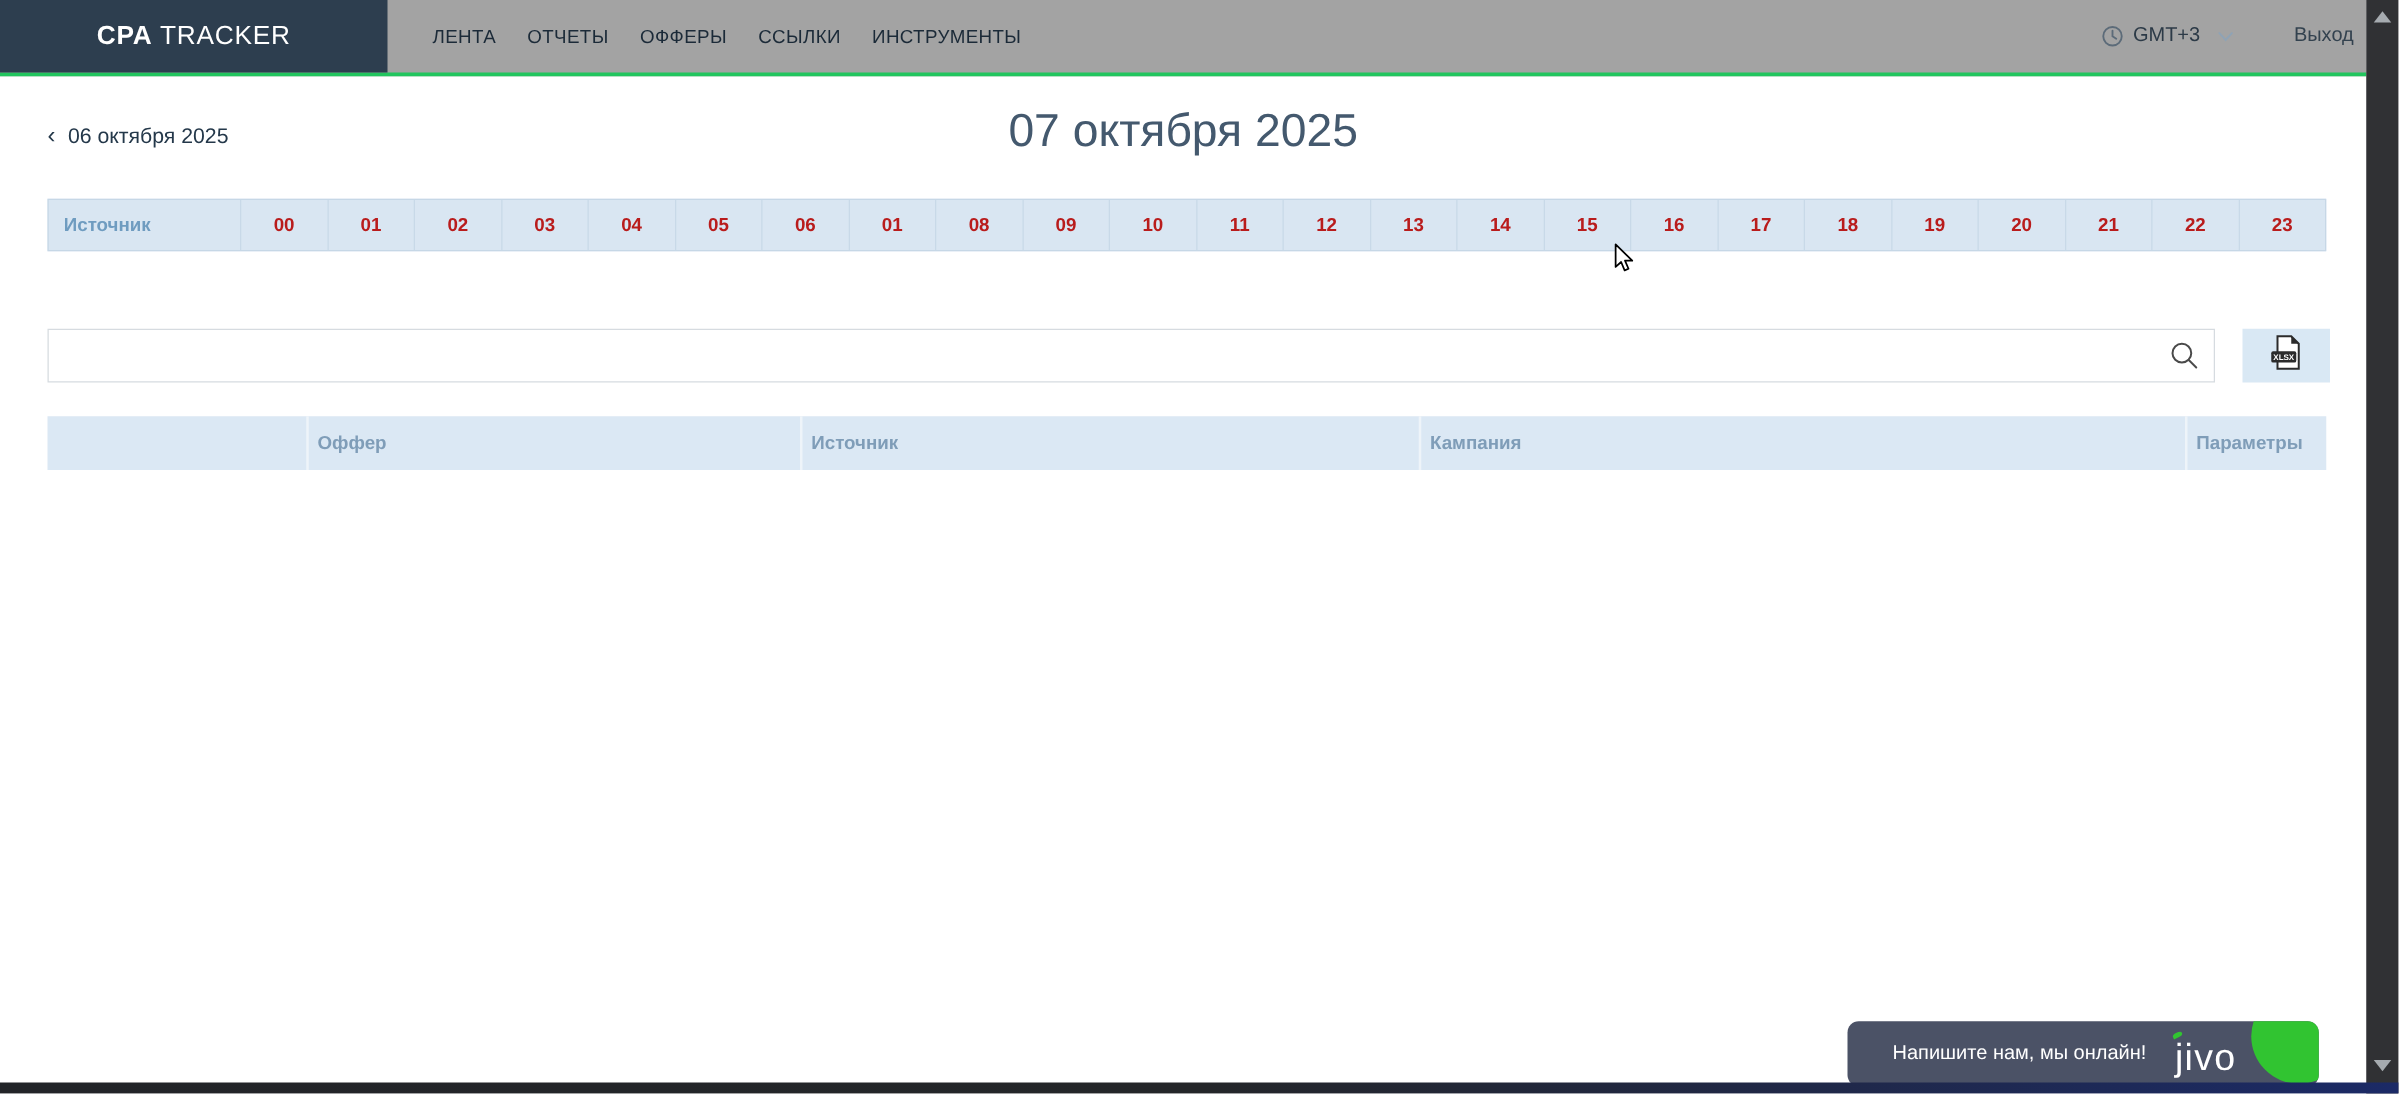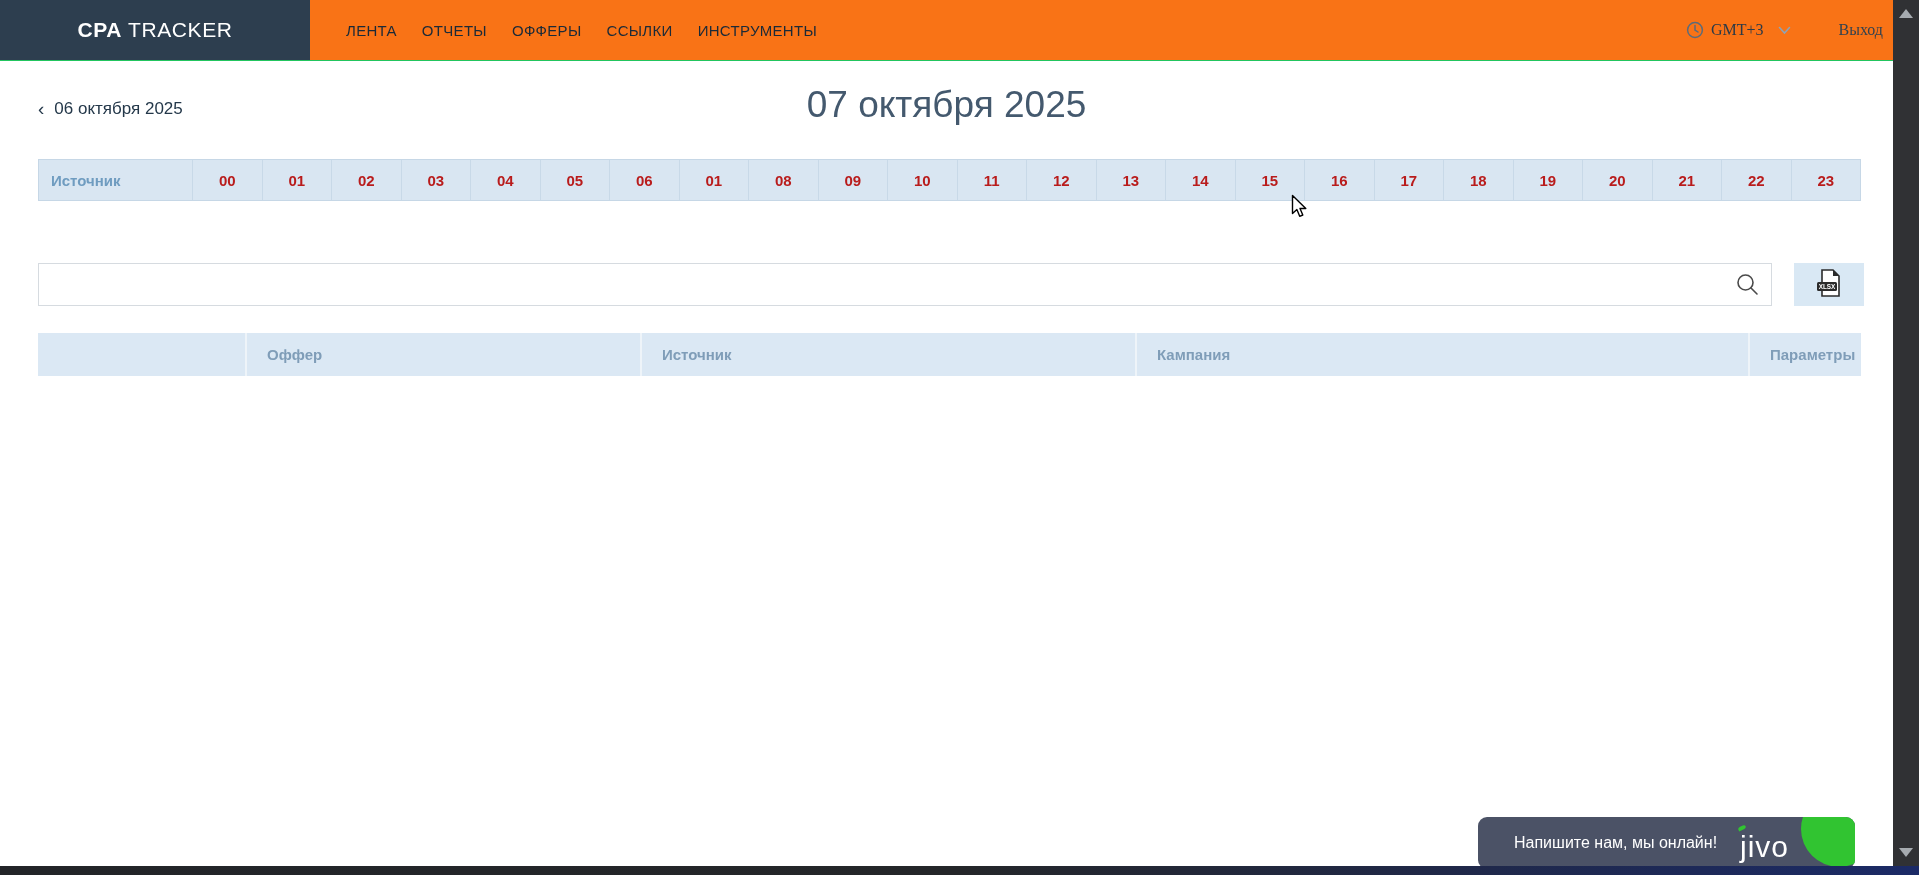--- a/index.html
+++ b/index.html
@@ -2,31 +2,31 @@
 <html><head>
 <meta charset="utf-8">
 <style>
   * { margin:0; padding:0; box-sizing:border-box; }
   html,body { width:1919px; height:875px; overflow:hidden; }
   body { font-family:"Liberation Sans", sans-serif; background:#fff; }
   #page { position:relative; width:1919px; height:875px; background:#fff; overflow:hidden; }
 
   
   .navbar { position:absolute; left:0; top:0; width:1893px; height:61px;
-            background:#f97316; border-bottom:1px solid #22c55e;
+            background:#a3a3a3; border-bottom:3px solid #22c55e;
             display:flex; align-items:stretch; }
   .logo-block { width:310px; background:#2d3e4f; color:#fff;
                 display:flex; align-items:center; justify-content:center;
                 font-size:21px; letter-spacing:.6px; }
   .logo-bold { font-weight:700; }
   .logo-rest { font-weight:300; white-space:pre; }
   .nav-menu { display:flex; align-items:center; padding-left:36px; }
   .nav-item { color:#1b2a38; font-size:15px; margin-right:25px; cursor:pointer;
               letter-spacing:.3px; white-space:nowrap; }
-  .nav-right { margin-left:auto; display:flex; align-items:center; padding-right:10px;font-family:Liberation Serif, serif; }
+  .nav-right { margin-left:auto; display:flex; align-items:center; padding-right:10px; }
   .tz-box { display:flex; align-items:center; cursor:pointer; }
   .clock-icon { margin-right:7px; display:flex; }
   .tz-label { color:#2c3a47; font-size:16px; }
   .tz-chevron { margin-left:14px; display:flex; }
   .logout { color:#33424f; font-size:16px; margin-left:48px; cursor:pointer; }
 
   
   .back-link { position:absolute; left:38px; top:98px; display:flex; align-items:center;
                color:#24384a; font-size:17px; cursor:pointer; }
   .back-chevron { font-size:19px; margin-right:10px; color:#24384a; }
@@ -48,21 +48,21 @@
                   font-size:16px; padding:0 44px 0 12px; outline:none; color:#333;
                   font-family:"Liberation Sans", sans-serif; }
   .search-icon { position:absolute; right:12px; top:9px; cursor:pointer; }
   .xls-button { position:absolute; left:1794px; top:263px; width:70px; height:43px;
                 background:#d9e8f4; display:flex; align-items:center; justify-content:center;
                 cursor:pointer; }
 
   
   .cols-row { position:absolute; left:38px; top:333px; width:1823px; height:43px;
               background:#dbe8f4; display:flex; }
-  .col-cell { display:flex; align-items:center; padding-left:20px;
+  .col-cell { display:flex; align-items:center; padding-left:7px;
               color:#7f9db8; font-weight:700; font-size:15px; }
   .col-cell + .col-cell { border-left:2px solid #eef4f9; }
   .col-0 { width:207px; } .col-1 { width:395px; } .col-2 { width:495px; }
   .col-3 { width:613px; } .col-4 { width:113px; }
 
   
   .chat-widget { position:absolute; left:1478px; top:817px; width:377px; height:52px;
                  background:#4b5266; border-radius:9px; display:flex; align-items:center;
                  overflow:hidden; cursor:pointer; z-index:5; }
   .chat-widget::after { content:''; position:absolute; top:-26px; right:-22px;

